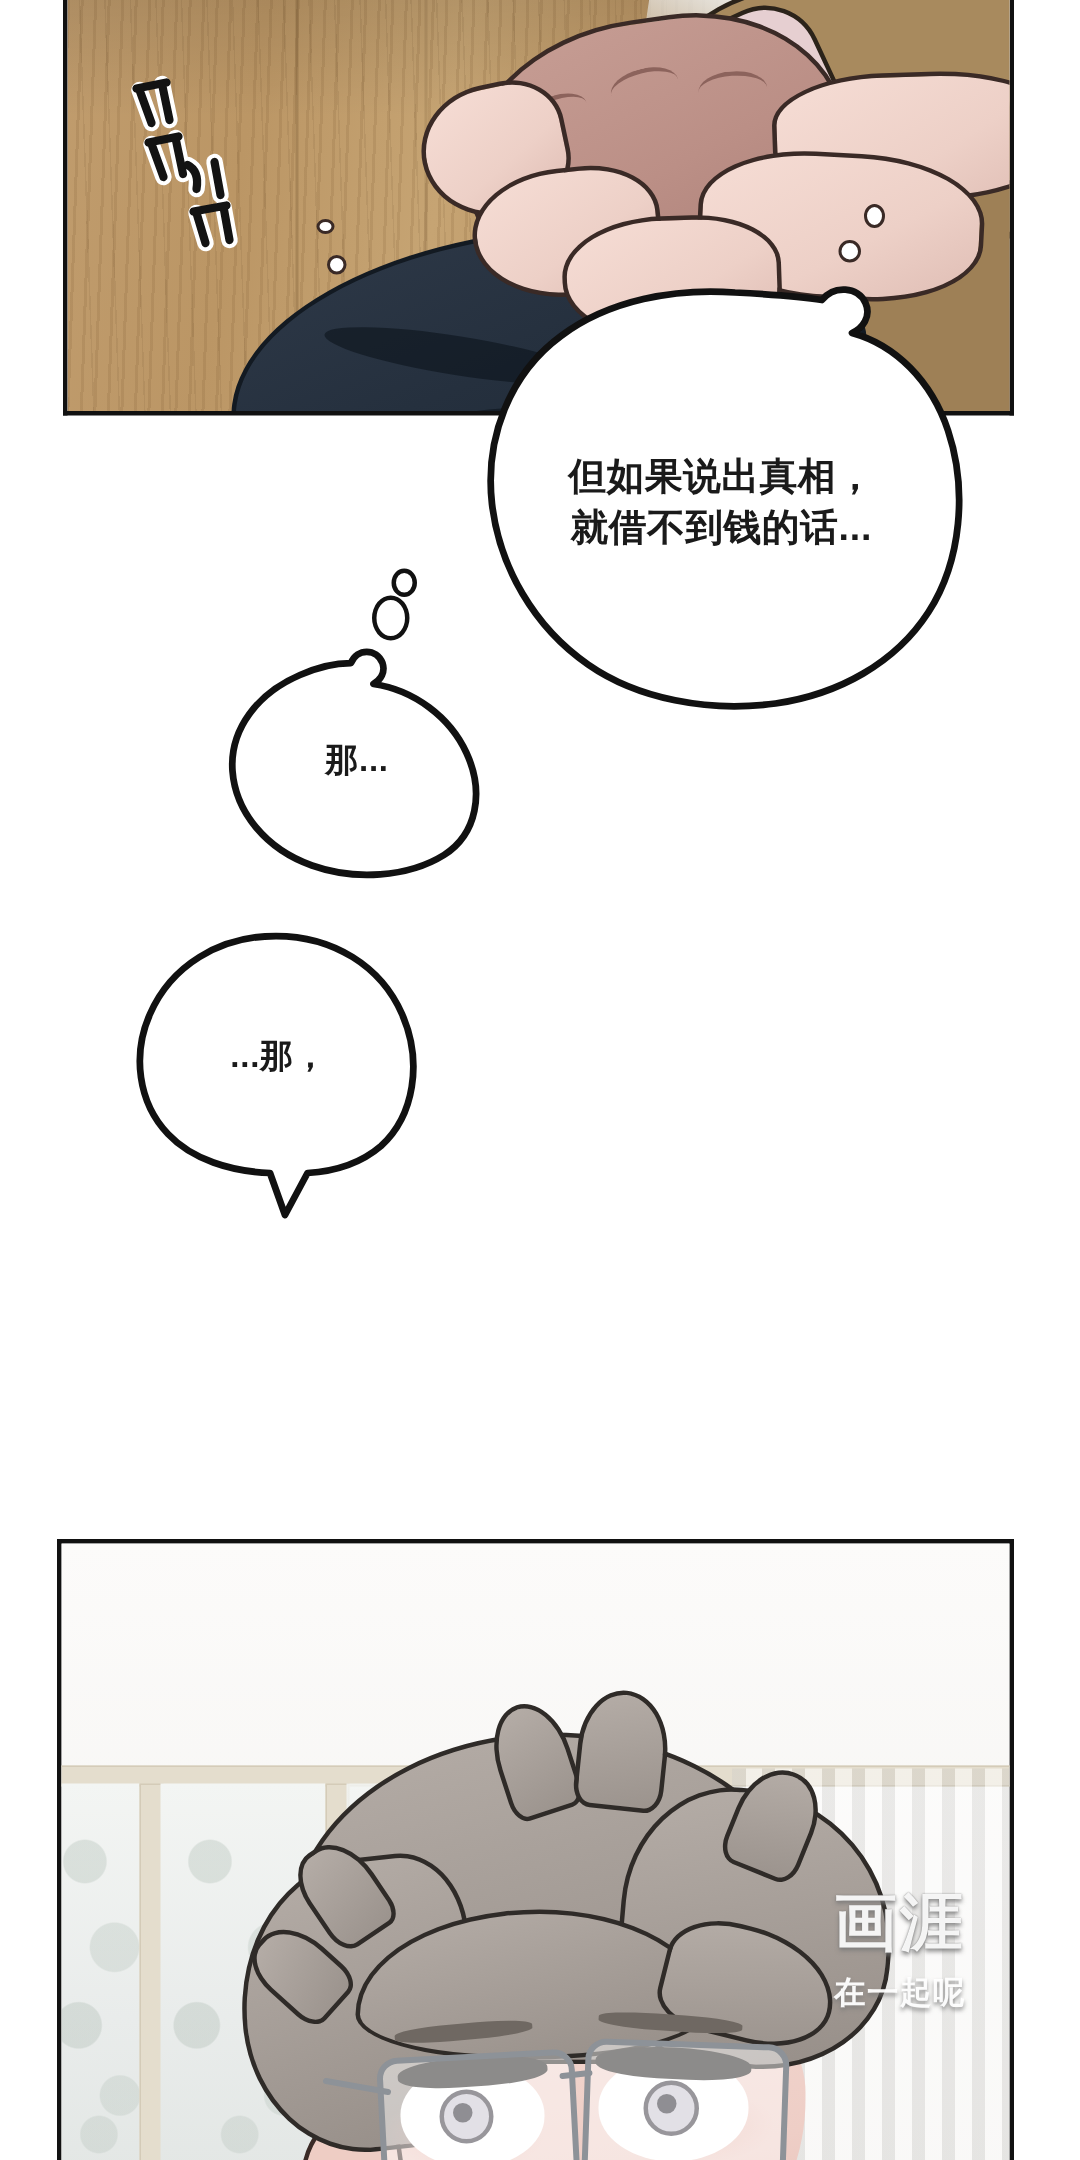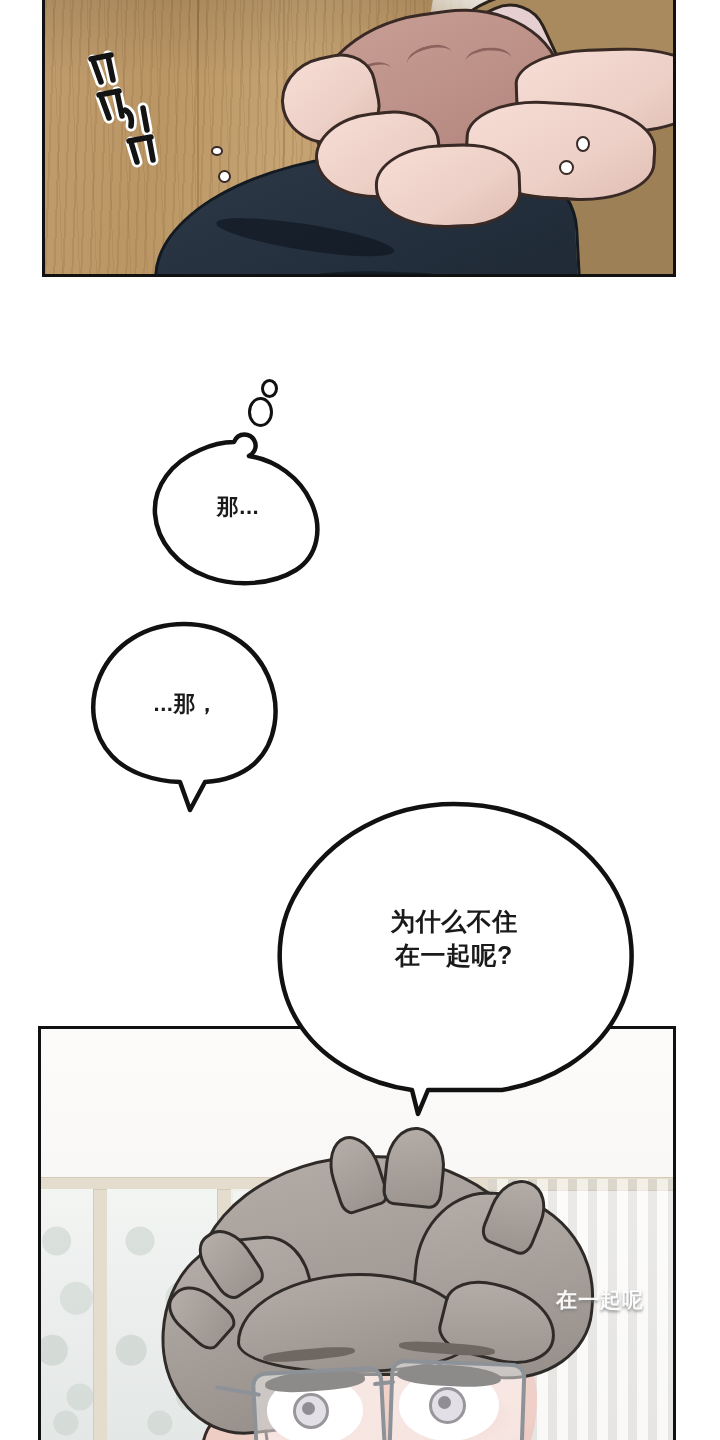--- a/index.html
+++ b/index.html
@@ -245,23 +245,38 @@
       <div class="lens" style="left:112px;top:216px;width:124px;height:86px;transform:rotate(-3deg);"></div>
       <div class="lens" style="left:248px;top:208px;width:128px;height:88px;transform:rotate(2deg);"></div>
       <div class="bridge" style="left:232px;top:228px;width:22px;transform:rotate(-6deg);"></div>
       <div class="temple" style="left:74px;top:236px;width:46px;"></div>
 
     </div>
 
   </div>
 
   <div id="watermark">
+    <div id="wm-big">画涯</div>
     <div id="wm-small">在一起呢</div>
   </div>
 
+  <div class="bubble" id="bubble-1">
+    <svg width="330" height="290" viewBox="0 0 330 290">
+      <path d="M232,14 C240,4 256,5 261,16 C265,25 259,33 252,36
+               C281,44 305,68 316,101
+               C329,140 325,188 303,222
+               C281,256 243,277 201,283
+               C156,289 109,280 76,257
+               C40,232 17,192 12,150
+               C7,106 24,63 58,38
+               C90,14 134,6 174,9 C194,10 214,11 232,14 Z" fill="#ffffff" stroke="#111111" stroke-width="4.5" stroke-linejoin="round"></path>
+    </svg>
+    <div class="btext">但如果说出真相，
+就借不到钱的话...</div>
+  </div>
 
   <div class="think-dot" style="left:261px;top:379px;width:11px;height:13px;"></div>
   <div class="think-dot" style="left:248px;top:397px;width:19px;height:24px;"></div>
 
   <div class="bubble" id="bubble-2">
     <svg width="180" height="155" viewBox="0 0 180 155">
       <path d="M86,12 C90,2 103,2 107,12 C109,18 106,23 101,26
                C128,30 152,48 163,72
                C175,98 170,126 148,140
                C124,155 88,157 60,147
@@ -276,27 +291,14 @@
       <path d="M96,6 C134,6 166,26 180,58
                C194,90 188,126 166,146
                C152,158 134,163 117,164
                L102,192 L92,164
                C66,163 40,155 24,138
                C4,117 0,85 12,58 C26,26 58,6 96,6 Z" fill="#ffffff" stroke="#111111" stroke-width="4.5" stroke-linejoin="round"></path>
     </svg>
     <div class="btext">...那，</div>
   </div>
 
-  <div class="bubble" id="bubble-4">
-    <svg width="372" height="320" viewBox="0 0 372 320">
-      <path d="M186,6 C248,6 305,32 338,78
-               C368,120 372,176 348,218
-               C326,258 282,284 234,292
-               L160,292
-               L150,316 L144,292
-               C100,286 58,264 34,230
-               C6,190 4,134 30,92 C62,38 122,6 186,6 Z" fill="#ffffff" stroke="#111111" stroke-width="4.5" stroke-linejoin="round"></path>
-    </svg>
-    <div class="btext">为什么不住
-在一起呢?</div>
-  </div>
 
 </div>
 
 </body></html>

